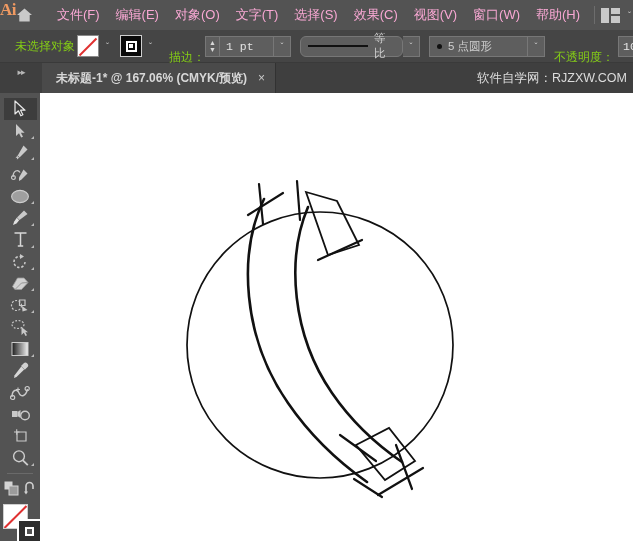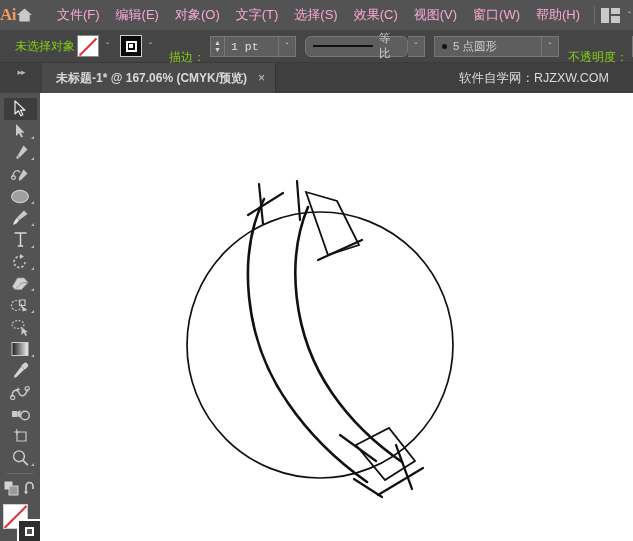--- a/index.html
+++ b/index.html
@@ -17,21 +17,21 @@
 
   
   .menubar {
     position: absolute; left: 0; top: 0;
     width: 633px; height: 30px;
     background: #535353;
     display: flex; align-items: center;
   }
   .ai-logo {
     width: 34px; height: 30px;
-    display: flex; align-items: center; justify-content: center;
+    display: flex; align-items: flex-start; justify-content: center;
     color: #f09a62;
     font-size: 17px; font-weight: bold;
     font-family: "Liberation Serif", serif;
     letter-spacing: -0.5px;
   }
   .home-icon {
     width: 34px; height: 30px;
     display: flex; align-items: center; justify-content: center;
   }
   .vsep {
@@ -157,21 +157,21 @@
     display: flex; align-items: center;
     padding: 0 10px 0 14px; gap: 11px;
     border-right: 1px solid #323232;
     min-width: 210px;
   }
   .doctab-title { color: #d8d8d8; font-size: 12px; white-space: nowrap; font-weight: bold; }
   .doctab-close { color: #c8c8c8; font-size: 12px; line-height: 1; }
   .watermark {
     margin-left: auto; align-self: center;
     color: #dcdcdc; font-size: 12.5px;
-    padding-right: 24px; white-space: nowrap;
+    padding-right: 6px; white-space: nowrap;
   }
 
   
   .toolbar {
     position: absolute; left: 0; top: 93px;
     width: 40px; height: 448px;
     background: #535353;
     display: flex; flex-direction: column; align-items: center;
     padding-top: 5px;
   }
@@ -284,39 +284,39 @@
       <div class="swatch stroke-sw">
         <div class="inner1">
             <div class="inner2"></div>
           </div>
       </div>
       <div class="mini-chev">ˇ</div>
     </div>
 
     <div class="opt-label dotted" style="margin-left:10px;">描边：</div>
 
-    <div style="display:flex;align-items:center;margin-left:5px;border-radius:10px;">
+    <div style="display:flex;align-items:center;border-radius:10px;">
       <div class="stepper">
         <span>▲</span>
           <span>▼</span>
       </div>
       <div class="field" style="width:54px;">1 pt</div>
       <div class="field-chev">ˇ</div>
     </div>
 
     <div style="display:flex;align-items:center;margin-left:9px;">
       <div class="combo" style="width:103px;border-radius:6px;">
         <div class="line-preview"></div>
         <span>等比</span>
       </div>
       <div class="field-chev">ˇ</div>
     </div>
 
     <div style="display:flex;align-items:center;margin-left:9px;">
-      <div class="combo" style="width:108px;">
+      <div class="combo" style="width:99px;">
         <div class="dot-preview"></div>
         <span>5 点圆形</span>
       </div>
       <div class="field-chev">ˇ</div>
     </div>
 
     <div class="opt-label dotted" style="margin-left:9px;">不透明度：</div>
     <div class="opacity-field" style="width:30px;margin-left:4px;">100</div>
   </div>
 

